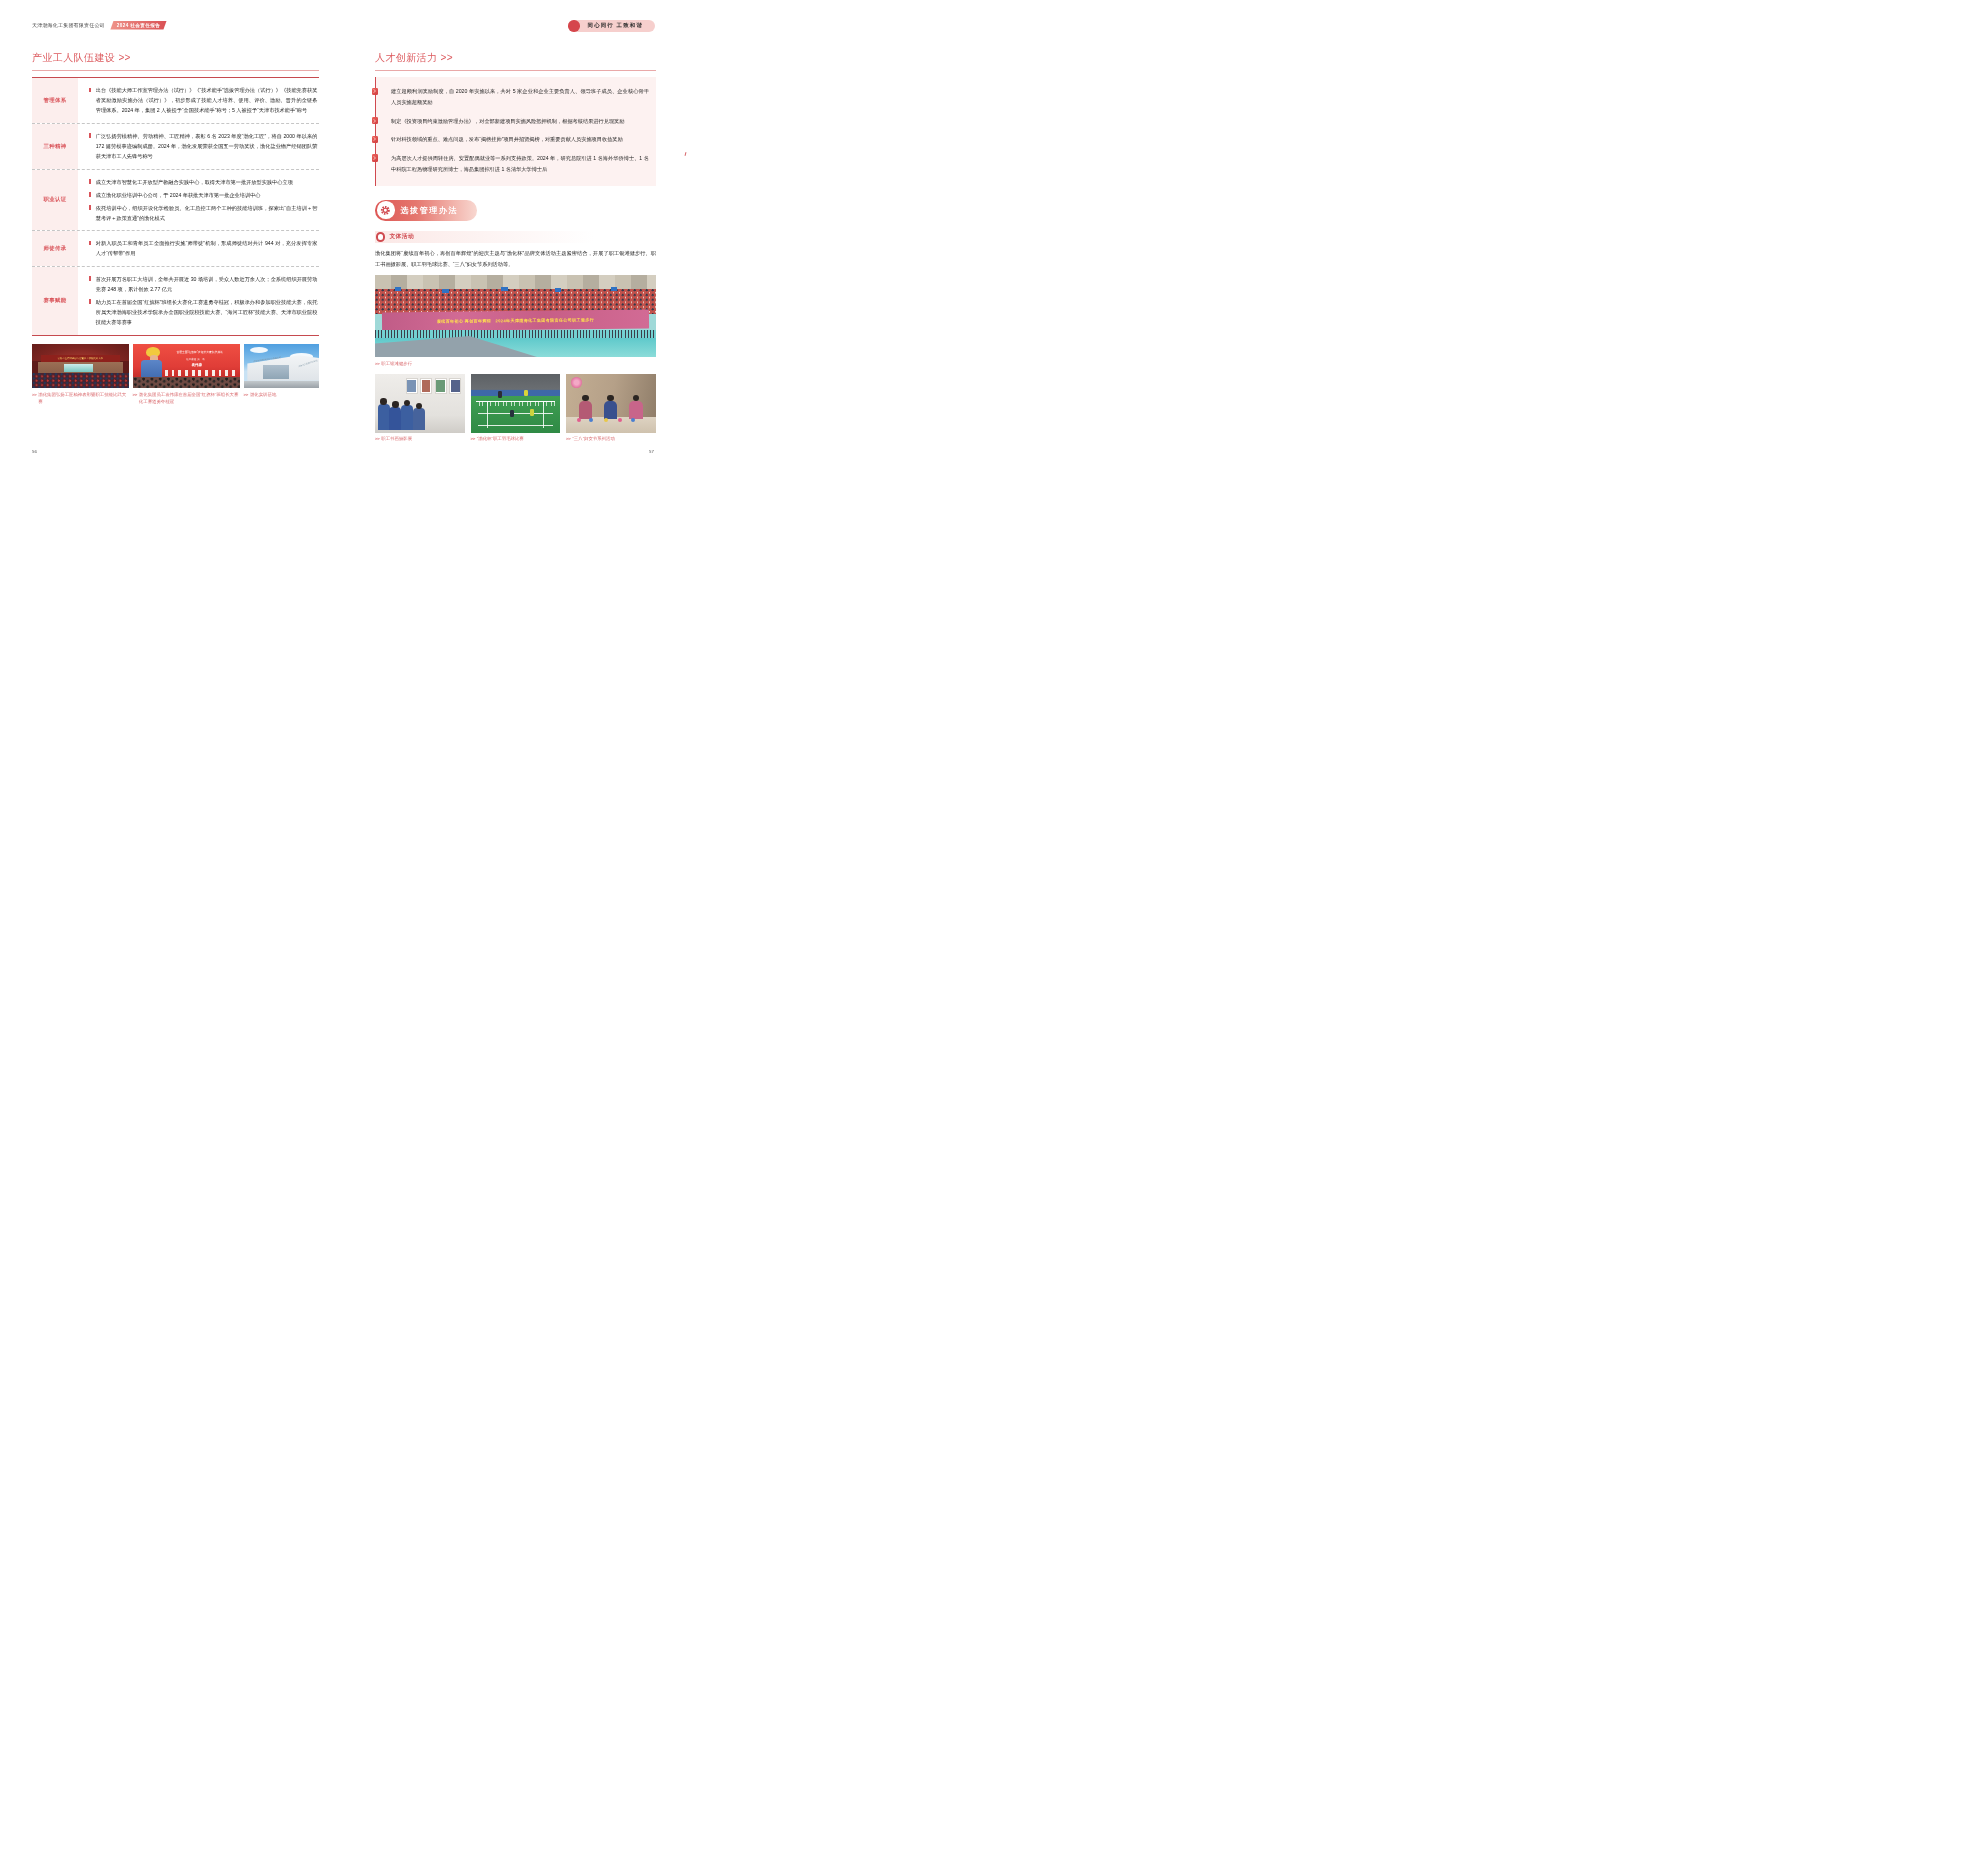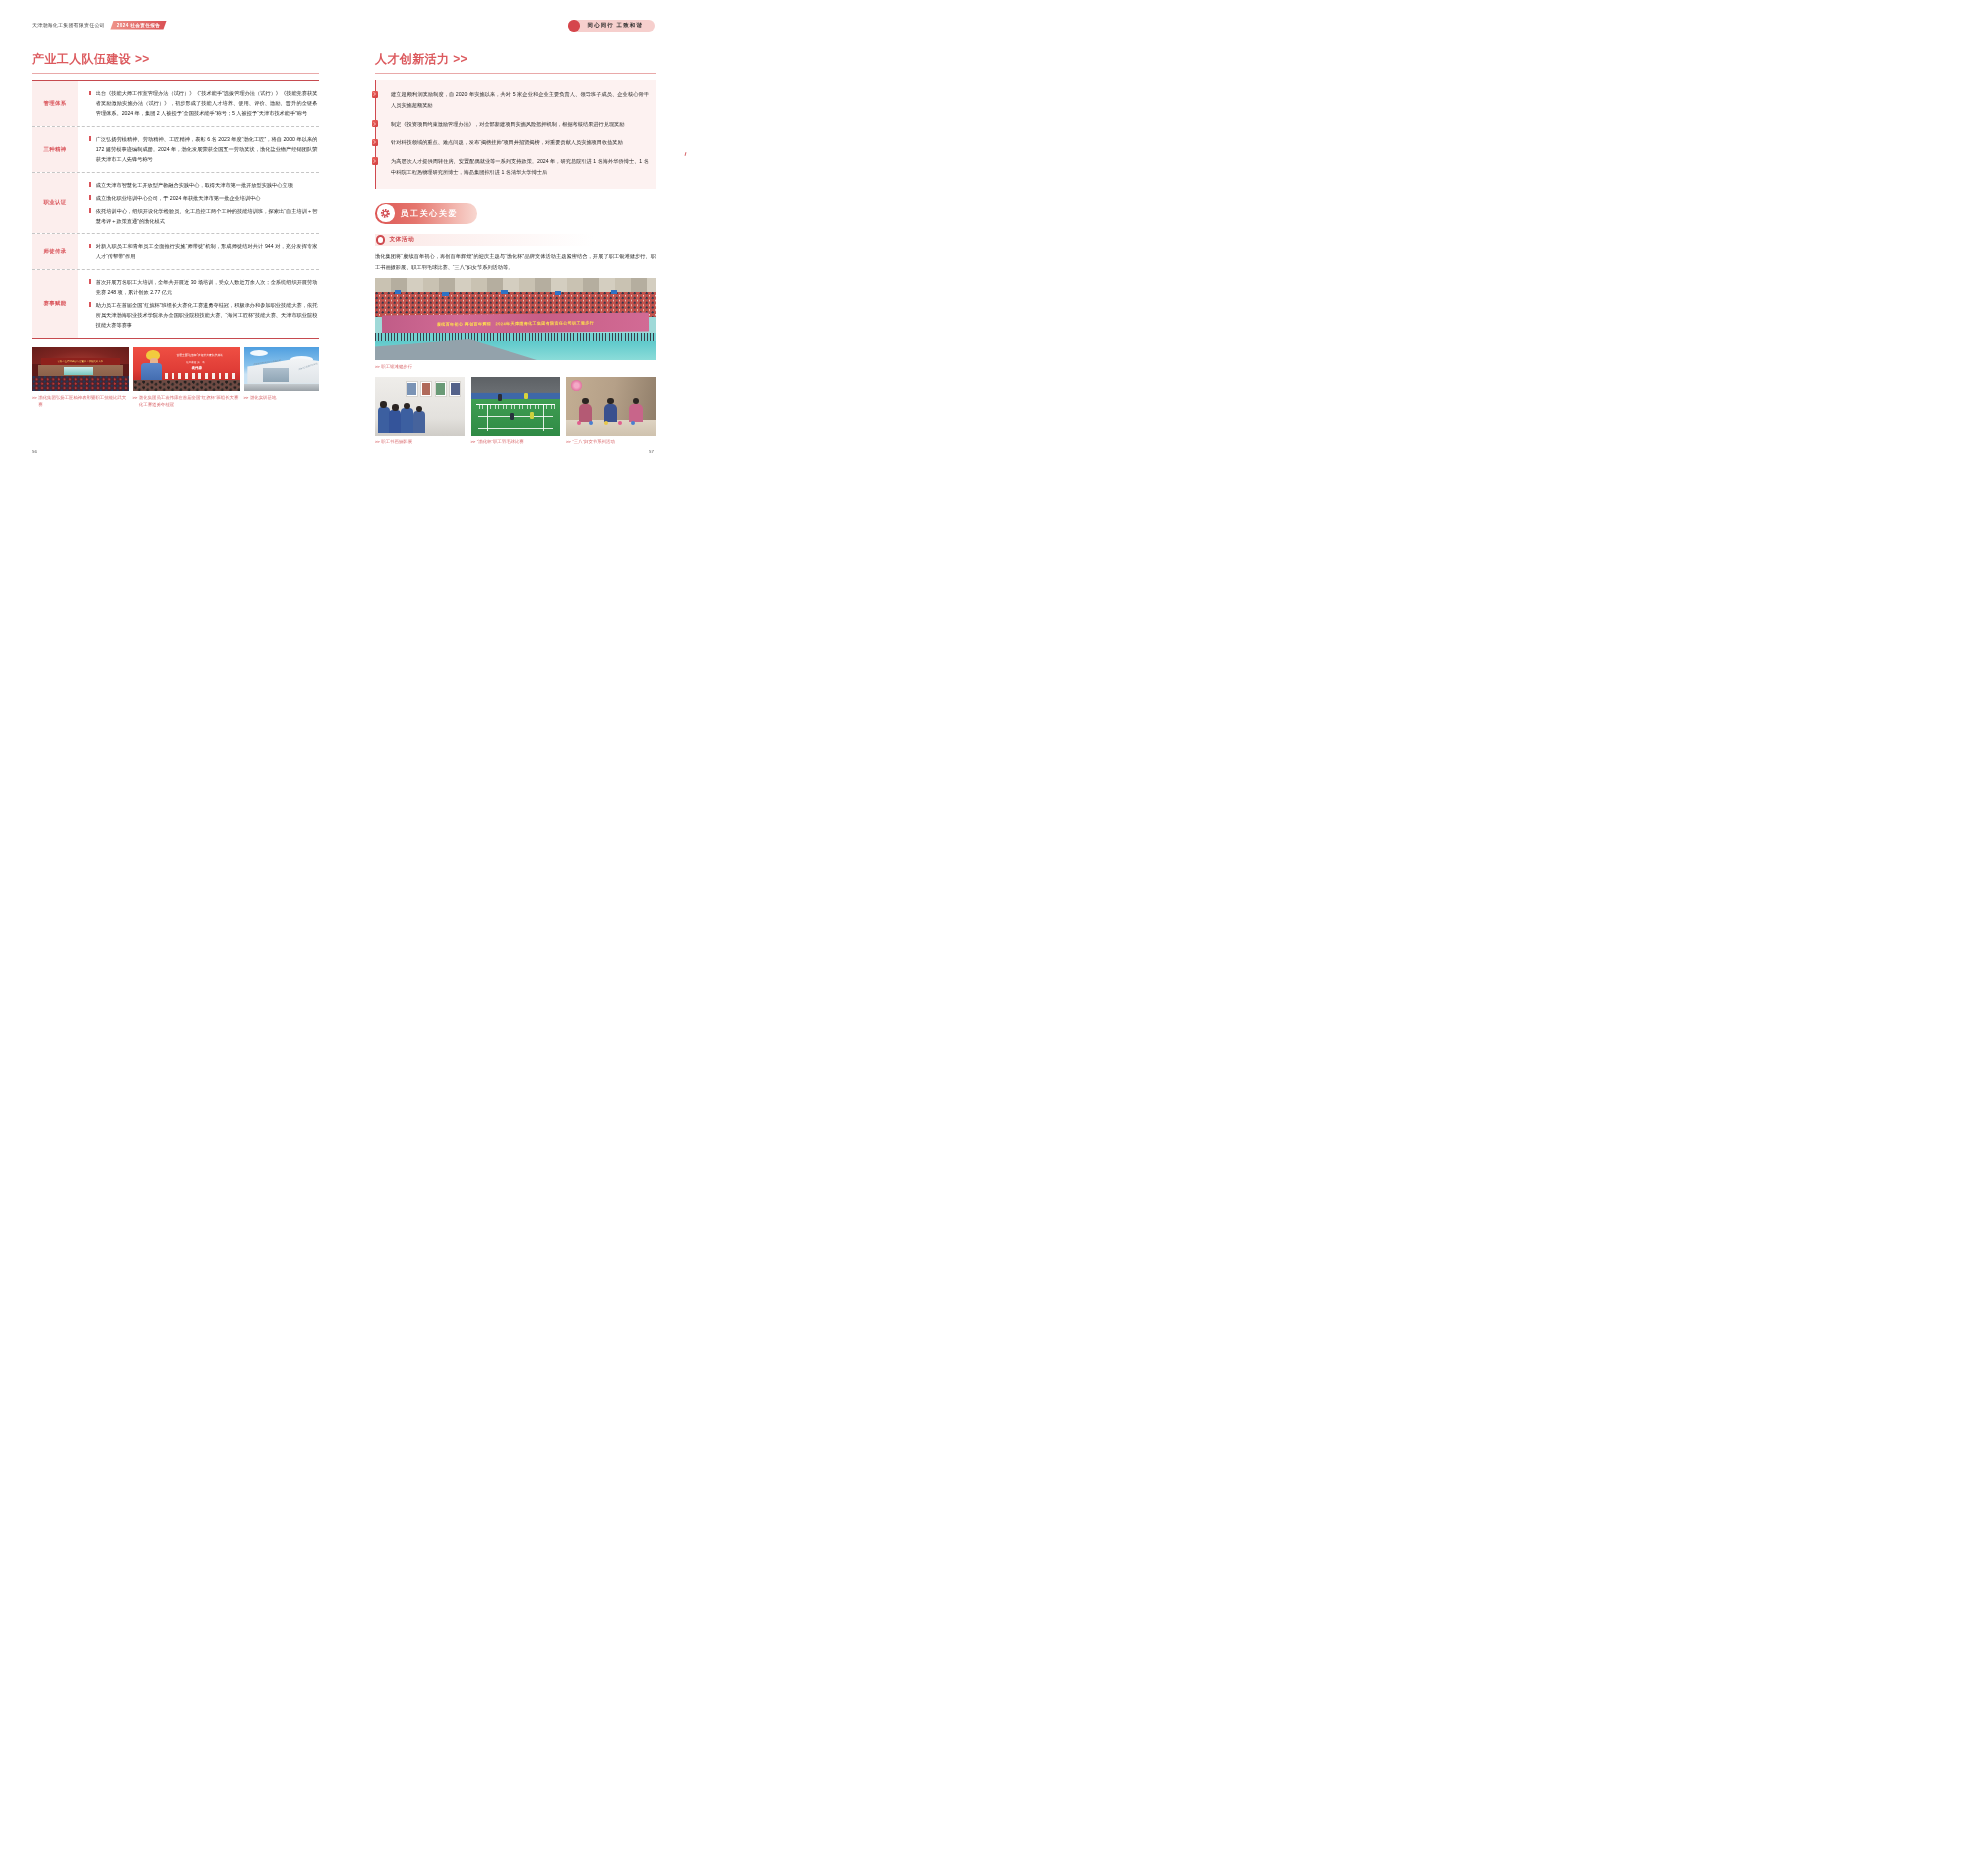--- a/index.html
+++ b/index.html
@@ -12,21 +12,21 @@
   .report-badge{background:linear-gradient(95deg,#ef948a,#d94f53);color:#fff;font-size:4.6px;font-weight:bold;
     padding:2px 6.4px;letter-spacing:0.4px;clip-path:polygon(3.2px 0,100% 0,calc(100% - 3.2px) 100%,0 100%);}
   .slogan{position:absolute;right:34px;top:20px;background:#f6cfcd;border-radius:6px;height:11.5px;
     display:flex;align-items:center;padding-right:12px;}
   .slogan-dot{width:11.5px;height:11.5px;border-radius:50%;background:#d5464c;margin-right:8px;flex:0 0 auto;}
   .slogan-text{font-size:5.4px;font-weight:bold;color:#2b2b2b;letter-spacing:1.2px;white-space:nowrap;}
 
   
   .page-left{position:absolute;left:32px;top:51px;width:287px;}
   .page-right{position:absolute;left:375px;top:51px;width:281px;}
-  .section-title{font-size:12px;font-weight:bold;color:#dc5a5e;letter-spacing:0.4px;}
+  .section-title{font-size:10px;font-weight:normal;color:#dc5a5e;letter-spacing:0.4px;}
   .title-rule{margin-top:4.8px;height:0.8px;background:#e9a9a9;}
 
   
   .info-table{margin-top:6.4px;border-top:1.6px solid #c64a4f;border-bottom:1.6px solid #c64a4f;}
   .trow{display:flex;border-bottom:0.8px dashed #c6c6c6;}
   .trow:last-child{border-bottom:none;}
   .tlabel{width:46px;flex:0 0 auto;background:#fceeed;color:#d9545a;font-size:5.4px;font-weight:bold;
     letter-spacing:0.4px;display:flex;align-items:center;justify-content:center;}
   .tcontent{flex:1;padding:4.4px 1.6px 4.4px 11px;}
   .bullet{position:relative;padding-left:6.7px;margin:2.8px 0;font-size:5.2px;line-height:1.95;text-align:justify;}
@@ -298,21 +298,21 @@
       </div>
     </div>
 
     <div class="care-banner">
       <span class="gear-circle">
         <svg viewBox="0 0 24 24" width="10.7" height="10.7">
           <circle cx="12" cy="12" r="7.5" fill="none" stroke="#d0494f" stroke-width="5" stroke-dasharray="3.4 2.2"></circle>
           <circle cx="12" cy="12" r="4.6" fill="none" stroke="#d0494f" stroke-width="2.6"></circle>
         </svg>
       </span>
-      <span class="care-title">员工关心关爱</span>
+      <span class="care-title">选拔管理办法</span>
     </div>
 
     <div class="sub-bar">
       <span class="ring"></span>
       <span class="sub-title">文体活动</span>
     </div>
 
     <div class="rp-para">渤化集团将“赓续百年初心，再创百年辉煌”的迎庆主题与“渤化杯”品牌文体活动主题紧密结合，开展了职工银滩健步行、职工书画摄影展、职工羽毛球比赛、“三八”妇女节系列活动等。</div>
 
     <div class="big-photo">

